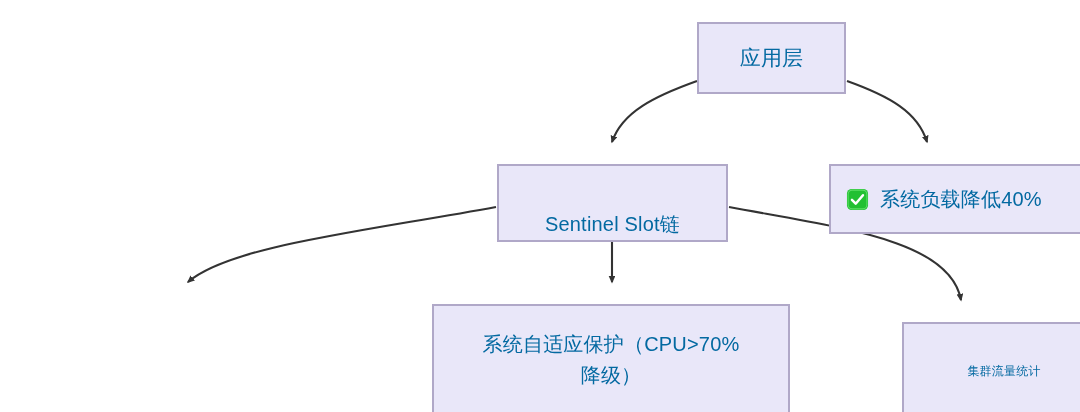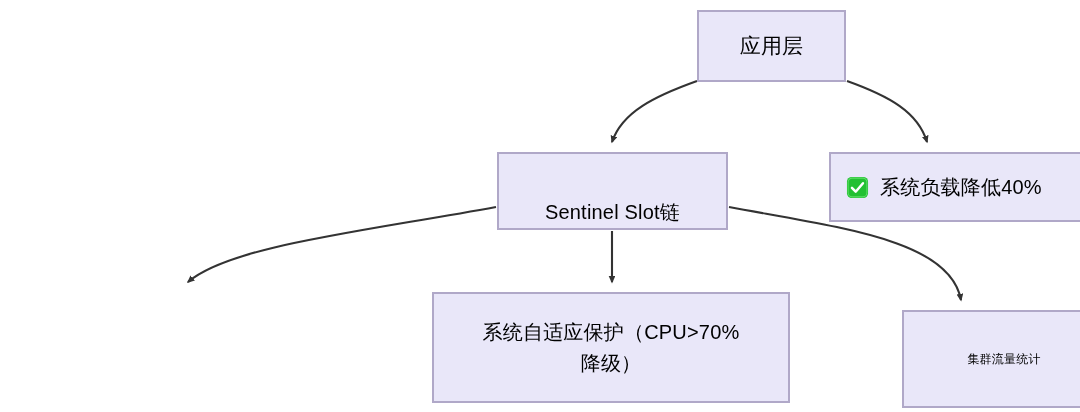--- a/index.html
+++ b/index.html
@@ -25,24 +25,25 @@
   }
   .node {
     position: absolute;
     box-sizing: border-box;
     background: #e9e7f9;
     border: 2px solid #b0a8c8;
     display: flex;
     align-items: center;
     justify-content: center;
     text-align: center;
-    color: #000000;
+    color: #0369a1;
     line-height: 1.55;
     letter-spacing: 0.2px;
     z-index: 2;
+    margin-top: 12px;
   }
   .node .label {
     display: block;
     white-space: pre-line;
   }
 
   
   #node-app {
     left: 697px; top: 10px; width: 149px; height: 72px;
     font-size: 21px;

